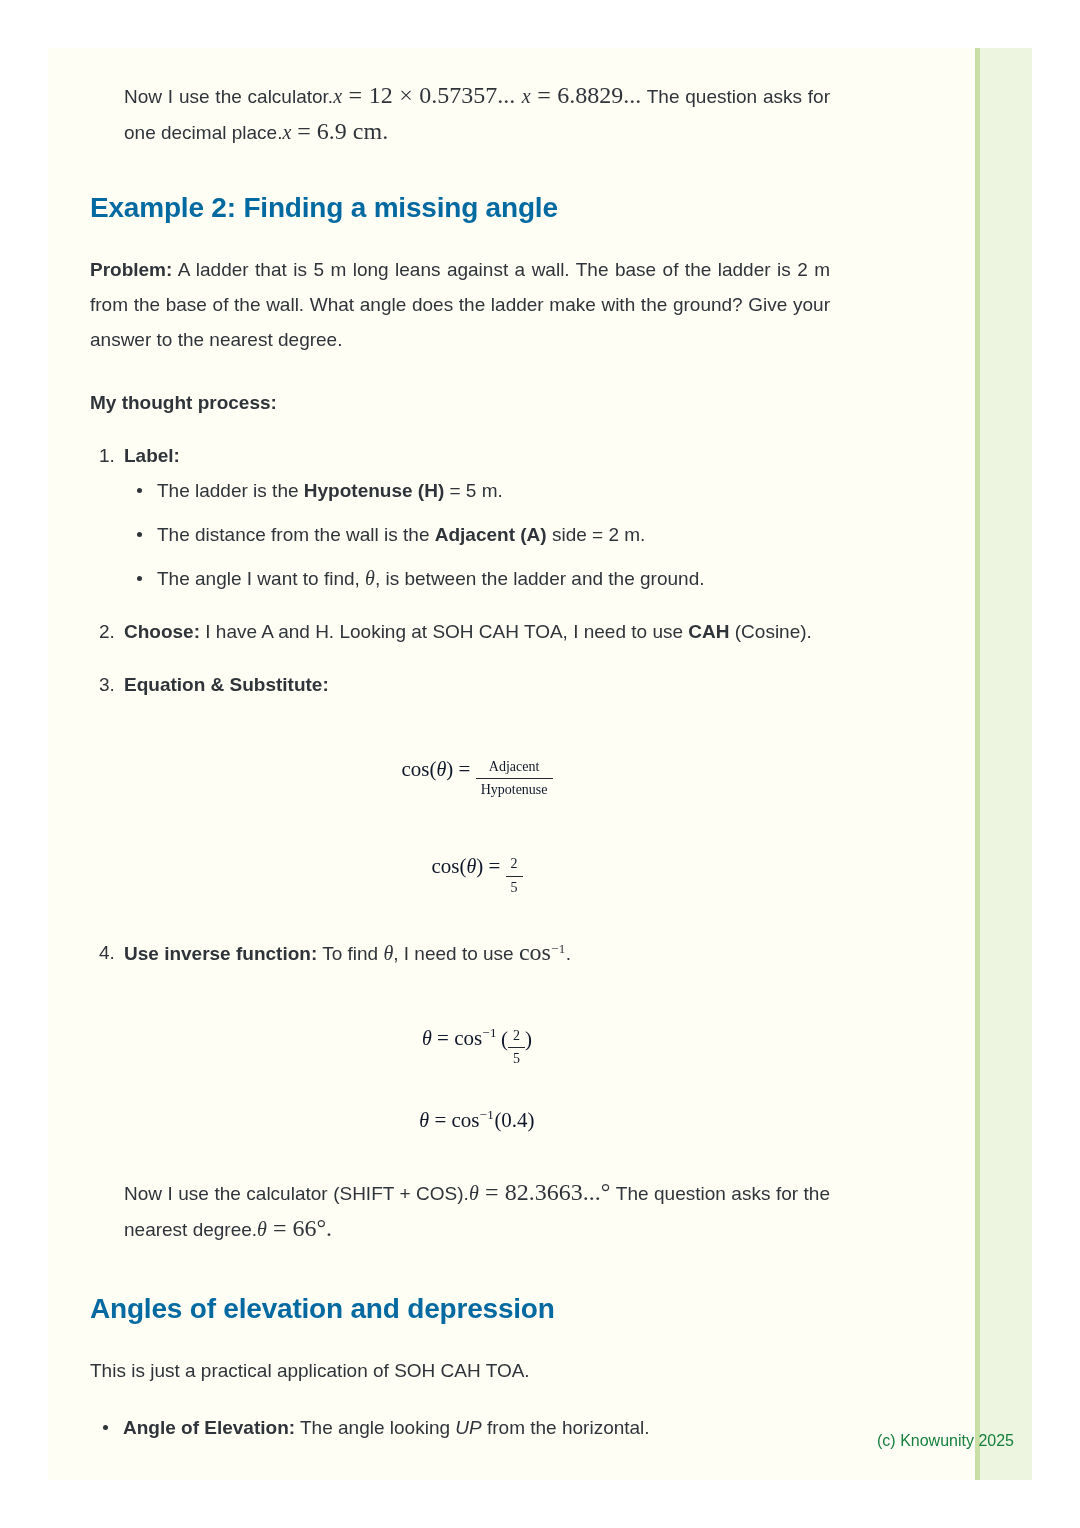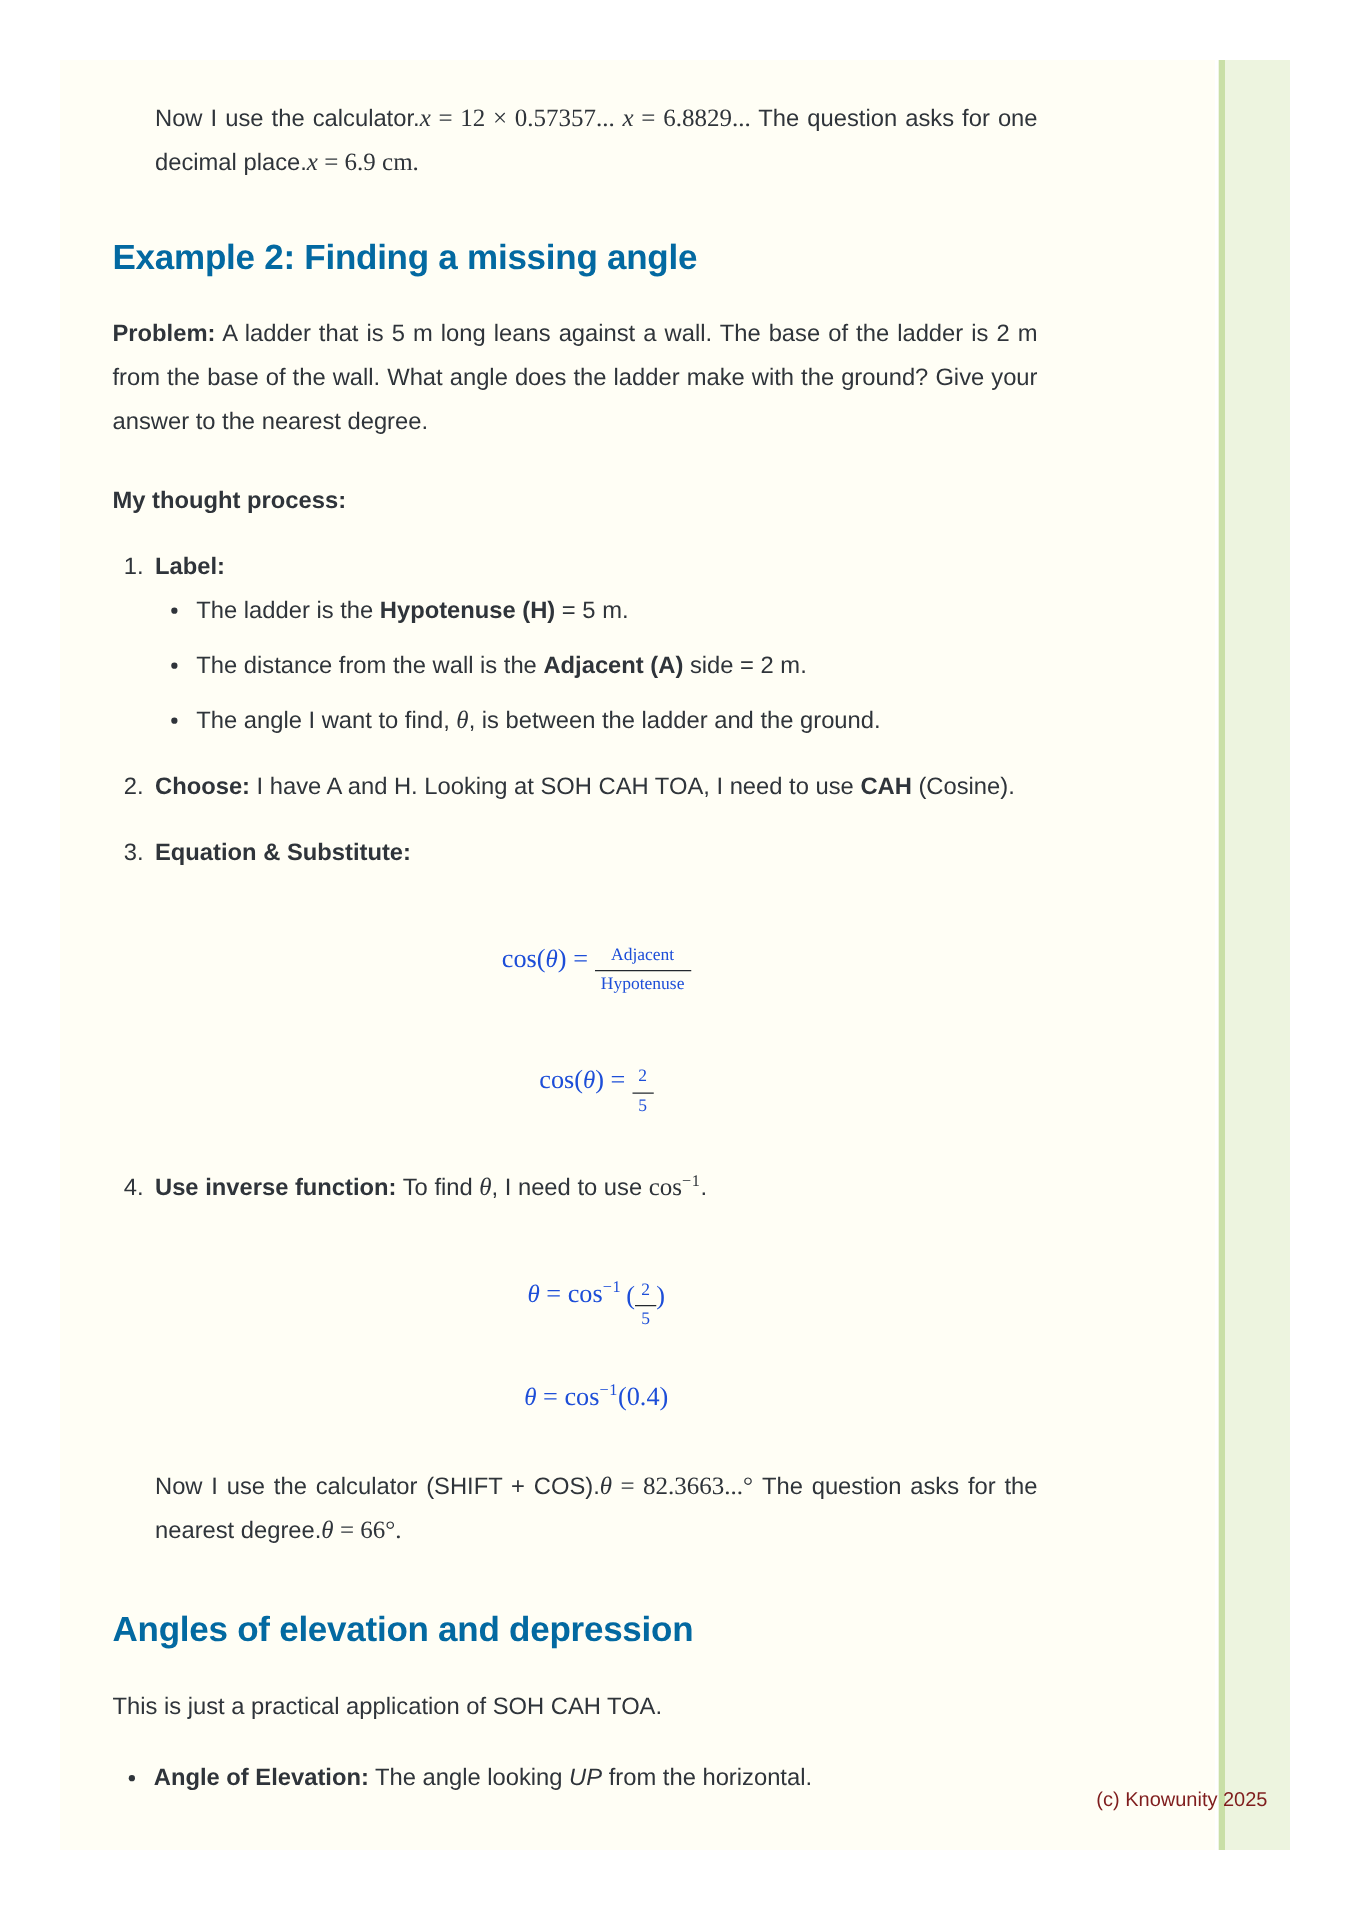--- a/index.html
+++ b/index.html
@@ -9,21 +9,21 @@
   }
   .page {
     position:absolute; left:48px; top:48px; width:924px; height:1432px;
     background:#FFFEF5; overflow:hidden;
   }
   .content { padding:30px 142px 0 42px; font-size:19px; line-height:35px; }
   p { margin:0; }
   b { font-weight:700; }
   .jp { text-align:justify; }
   .indent { margin-left:34px; }
-  .math { font-family:"Liberation Serif", serif; font-size:20px; }
+  .math { font-family:"Liberation Serif", serif; font-size:24px; }
   .mvar { font-family:"Liberation Serif", serif; font-size:20px; font-style:italic; }
   h2.green {
     color:#0369a1; font-size:28px; line-height:36px; font-weight:700;
     margin:40px 0 26px 0; letter-spacing:-0.2px;
   }
   .h2-second { margin-top:44px !important; }
   .para-top { margin-top:0; }
   .problem-para { margin-bottom:28px; }
   .thought-label { margin-top:3px; font-weight:700; }
   .steps { margin-top:18px; }
@@ -31,42 +31,42 @@
   .step-num { position:absolute; left:9px; top:0; font-weight:400; }
   .bullets { margin-top:0; }
   .bullet-item { position:relative; padding-left:33px; }
   .bullet-item + .bullet-item { margin-top:9px; }
   .bullet-dot {
     position:absolute; left:13px; top:15px; width:5px; height:5px;
     border-radius:50%; background:#2F343A;
   }
   .formula {
     text-align:center; font-family:"Liberation Serif", serif; font-size:21px;
-    margin:40px 0; line-height:normal; color:#1d4ed8;
+    margin:40px 0; line-height:normal; color:#0f172a;
   }
   .formula-tight { margin:38px 0; }
   .frac {
     display:inline-block; vertical-align:middle; text-align:center;
     font-size:14px; line-height:1.3;margin-top:16px;
   }
   .frac .fnum { display:block; border-bottom:1.6px solid #23282E; padding:0 5px 2px; }
   .frac .fden { display:block; padding:2px 5px 0; }
   .msup { font-size:13px; vertical-align:super; line-height:0; letter-spacing:0.5px; }
   .paren { display:inline-block; vertical-align:middle; }
   .open-paren { margin-left:4px; }
   .calc2 { margin-top:42px; }
   .elev-intro { margin-top:26px; }
   .elev-bullets { margin-top:22px; }
   .stripe {
     position:absolute; left:975px; top:48px; width:57px; height:1432px;
     background:#EDF4DF; border-left:5px solid #C9DFA6; box-sizing:border-box;
   }
   .copyright {
     position:absolute; top:1430px; right:66px; z-index:5;
-    color:#7f1d1d; font-size:16px; line-height:22px;
+    color:#15803d; font-size:16px; line-height:22px;
   }
 </style>
 </head>
 <body>
 
 <div class="canvas">
 
   <div class="page">
     <div class="content">
 

